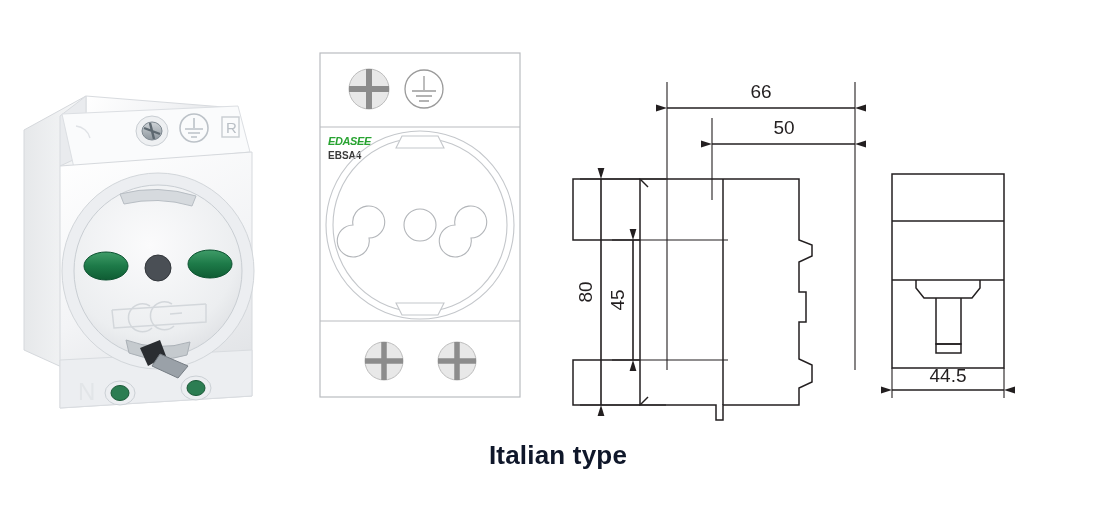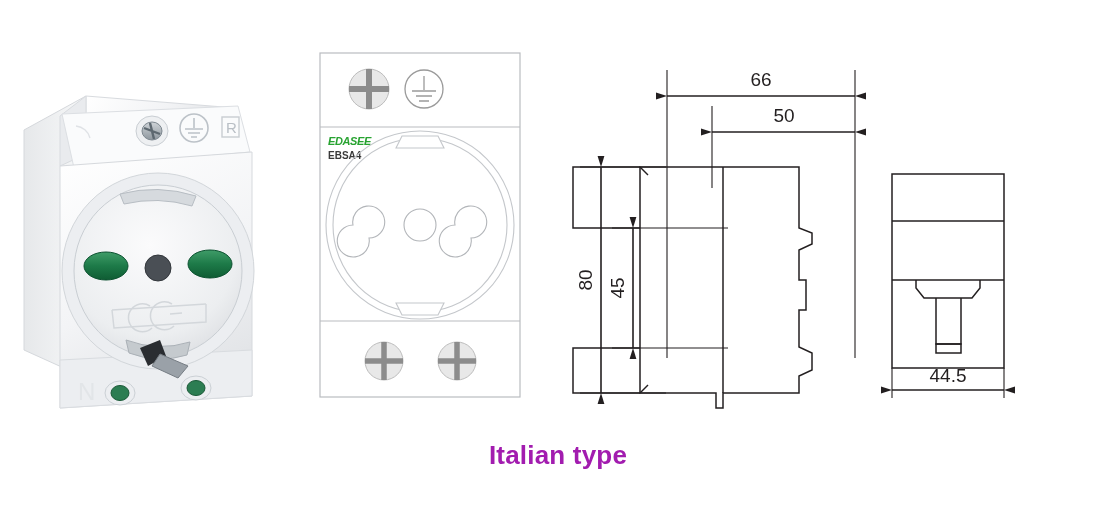--- a/index.html
+++ b/index.html
@@ -22,35 +22,35 @@
   .panel { position: absolute; }
 
   
   #photo-panel { left: 0px; top: 78px; width: 300px; height: 340px; }
   #photo-svg { display: block; }
 
   
   #front-panel { left: 312px; top: 47px; width: 216px; height: 358px; }
 
   
-  #side-panel { left: 556px; top: 58px; width: 330px; height: 370px; }
+  #side-panel { left: 556px; top: 70px; width: 330px; height: 370px; }
 
   
   #end-panel { left: 864px; top: 158px; width: 200px; height: 250px; }
 
   
   #caption {
     position: absolute;
     left: 0; right: 0;
     top: 440px;
     text-align: center;
     font-size: 26px;
     font-weight: bold;
     letter-spacing: 0.2px;
-    color: #a21caf;
+    color: #0f172a;
     font-family: "Liberation Sans", sans-serif;
   }
   #caption .ghost {
     color: #e9e9e9;
     font-weight: bold;
     margin-right: 6px;
   }
   svg text { font-family: "Liberation Sans", sans-serif; }
 </style>
 </head>

